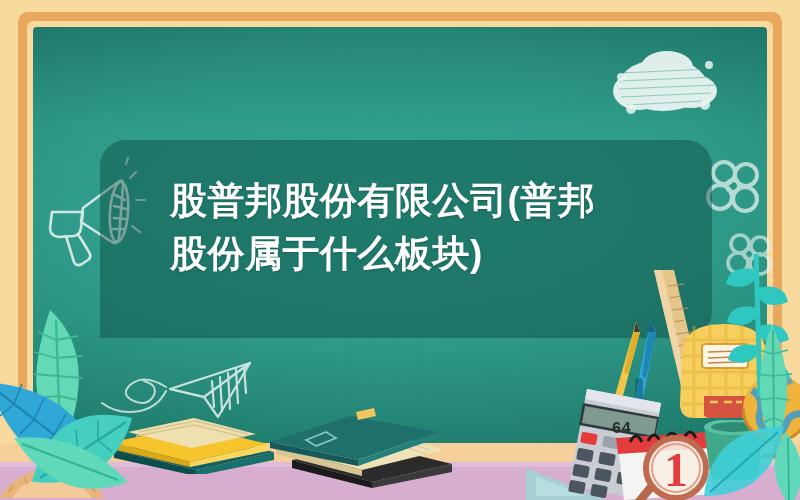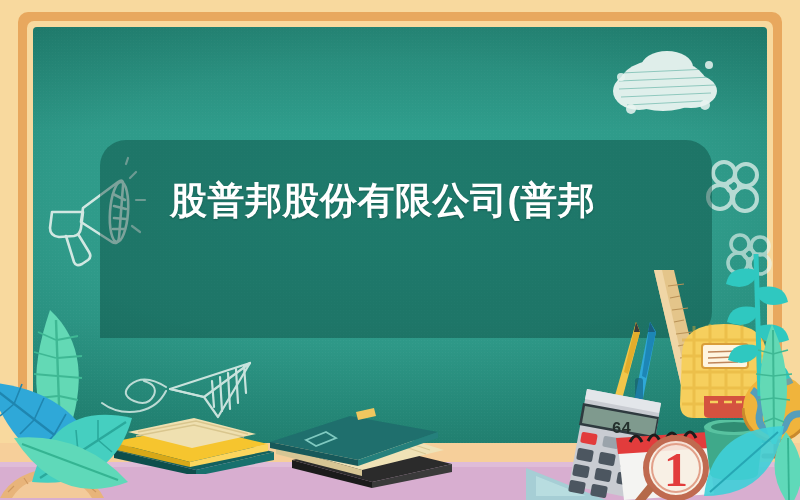--- a/index.html
+++ b/index.html
@@ -234,20 +234,21 @@
       <g stroke="#eaf5f1" stroke-width="2" fill="none" stroke-linecap="round" opacity=".85">
         <path d="M66 32 Q44 18 30 30 Q20 40 34 46 Q48 52 54 40 Q58 30 44 26"></path>
         <path d="M2 48 Q18 60 40 56 Q58 52 66 36"></path>
       </g>
     </svg>
   </div>
 
   <div class="caption-panel"></div>
   <div class="caption-text">
     <div>股普邦股份有限公司(普邦</div>
+    <div>股份属于什么板块)</div>
   </div>
 
   <div class="desk-band"></div>
   <div class="desk-top"></div>
 
   <div class="obj protractor">
     <svg width="110" height="48" viewBox="0 0 110 48">
       <path d="M0 46 A56 46 0 0 1 104 46 Z" fill="#e8b47a"></path>
       <path d="M12 46 A44 36 0 0 1 92 46 Z" fill="#f3ca9a"></path>
       <g stroke="#c99259" stroke-width="1.2" opacity=".8">

